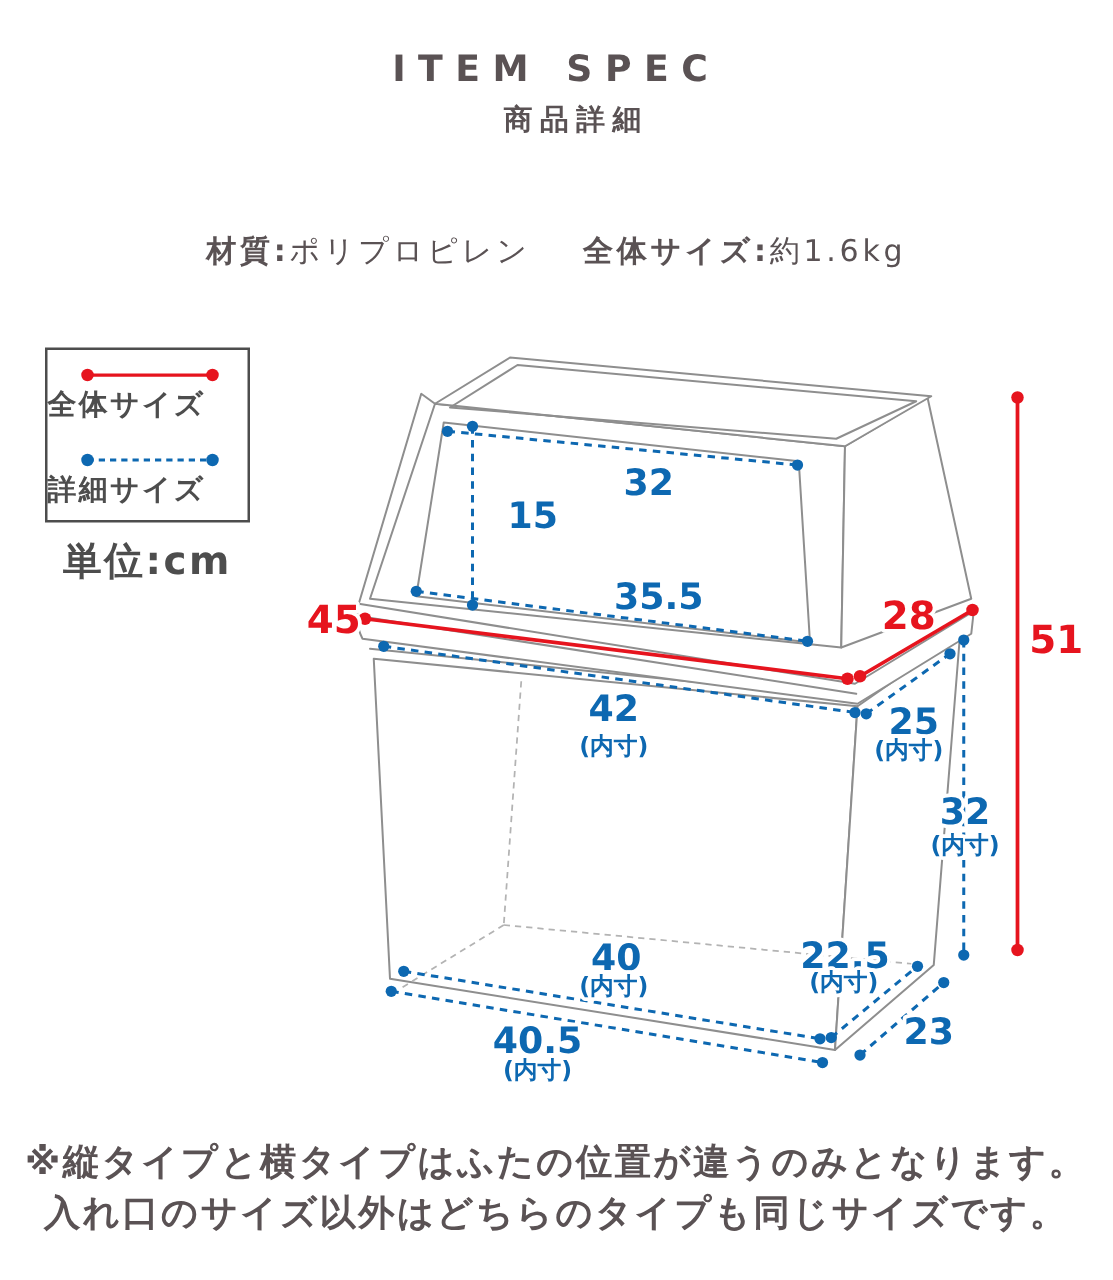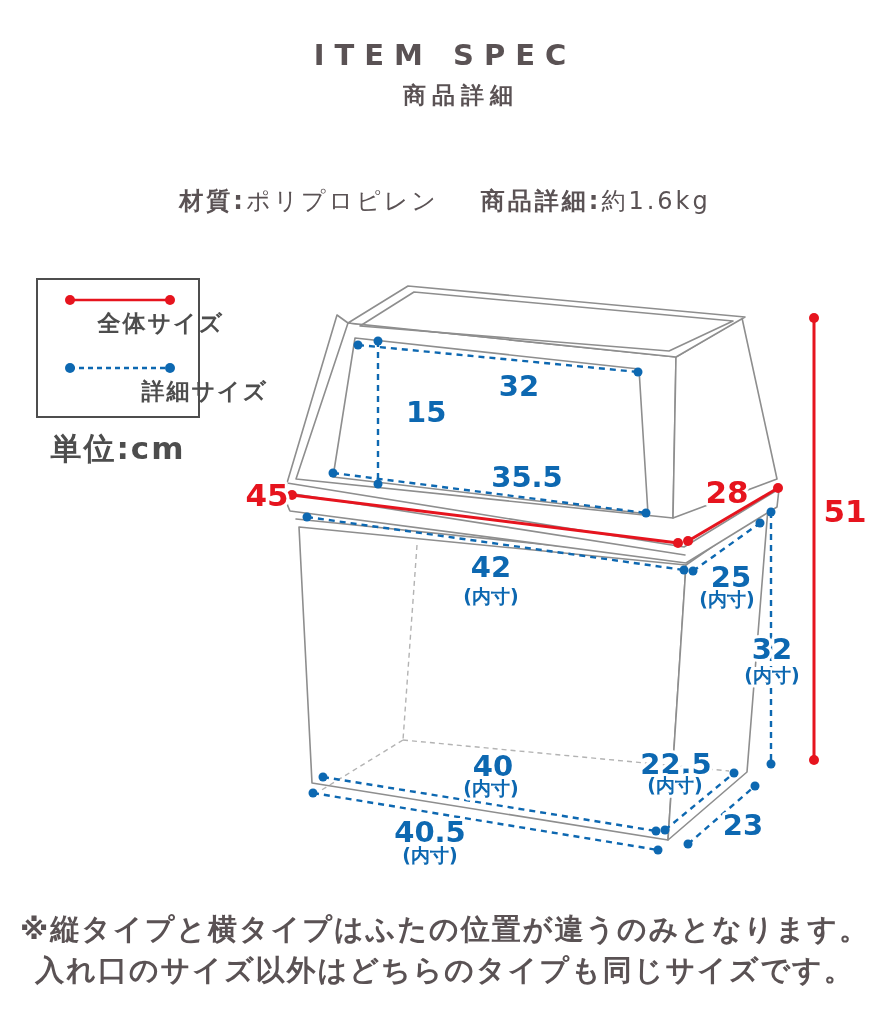--- a/index.html
+++ b/index.html
@@ -10,24 +10,24 @@
   .page-subtitle{top:80px;font-size:23px;font-weight:bold;letter-spacing:6px;color:#5a5254;margin-left:16px;}
   .spec-line1{top:141px;font-size:24px;letter-spacing:3px;}
   .spec-line2{top:185px;font-size:24px;letter-spacing:3px;}
   .spec-label{font-weight:bold;}
   .spec-gap{display:inline-block;width:42px;}
   .legend-box{position:absolute;left:36px;top:278px;width:164px;height:140px;
               border:2px solid #4d4d4d;box-sizing:border-box;}
   .legend-sample{position:absolute;left:24px;width:116px;height:12px;}
   .legend-sample.overall{top:14px;}
   .legend-sample.detail{top:82px;}
-  .legend-label{position:absolute;left:0;width:186px;text-align:right;font-size:23px;
+  .legend-label{position:absolute;left:0;width:186px;text-align:left;font-size:23px;
                 font-weight:bold;letter-spacing:2px;color:#4d4d4d;}
   .legend-label.overall{top:28px;}
-  .legend-label.detail{top:96px;padding-left:44px;}
+  .legend-label.detail{top:96px;}
   .legend-unit{position:absolute;left:36px;top:428px;width:164px;text-align:center;
                font-size:31px;font-weight:bold;letter-spacing:2px;color:#4d4d4d;}
   .diagram-svg{position:absolute;left:0;top:0;width:890px;height:1024px;}
   .footer-note{font-size:29px;font-weight:bold;letter-spacing:2px;color:#5a5254;}
   .footer-line1{top:910px;}
   .footer-line2{top:951px;}
   
   .wire{fill:#ffffff;stroke:#8e8e8e;stroke-width:1.6;stroke-linejoin:round;stroke-linecap:round;}
   .wireline{fill:none;stroke:#8e8e8e;stroke-width:1.6;stroke-linejoin:round;stroke-linecap:round;}
   .hidden-edge{fill:none;stroke:#b3b3b3;stroke-width:1.4;stroke-dasharray:5 4;}
@@ -42,21 +42,21 @@
   .lbl-naisun{fill:#0d68b1;font-size:19px;font-weight:bold;}
 </style>
 </head>
 <body>
 
 <div class="page">
 
   <div class="centered page-title">ITEM SPEC</div>
   <div class="centered page-subtitle">商品詳細</div>
 
-  <div class="centered spec-line2"><span class="spec-label">材質:</span><span>ポリプロピレン</span><span class="spec-gap"></span><span class="spec-label">商品詳細:</span><span>約1.6kg</span></div>
+  <div class="centered spec-line2"><span class="spec-label">材質:</span><span>ポリプロピレン</span><span class="spec-gap"></span><span class="spec-label">全体サイズ:</span><span>約1.6kg</span></div>
 
   <div class="legend-box">
     <svg class="legend-sample overall" viewBox="0 0 116 12">
       <line x1="8" y1="6" x2="108" y2="6" stroke="#e6141e" stroke-width="2.6"></line>
       <circle cx="8" cy="6" r="5" fill="#e6141e"></circle>
       <circle cx="108" cy="6" r="5" fill="#e6141e"></circle>
     </svg>
     <div class="legend-label overall">全体サイズ</div>
     <svg class="legend-sample detail" viewBox="0 0 116 12">
       <line x1="8" y1="6" x2="108" y2="6" stroke="#0d68b1" stroke-width="2.4" stroke-dasharray="5 4"></line>

